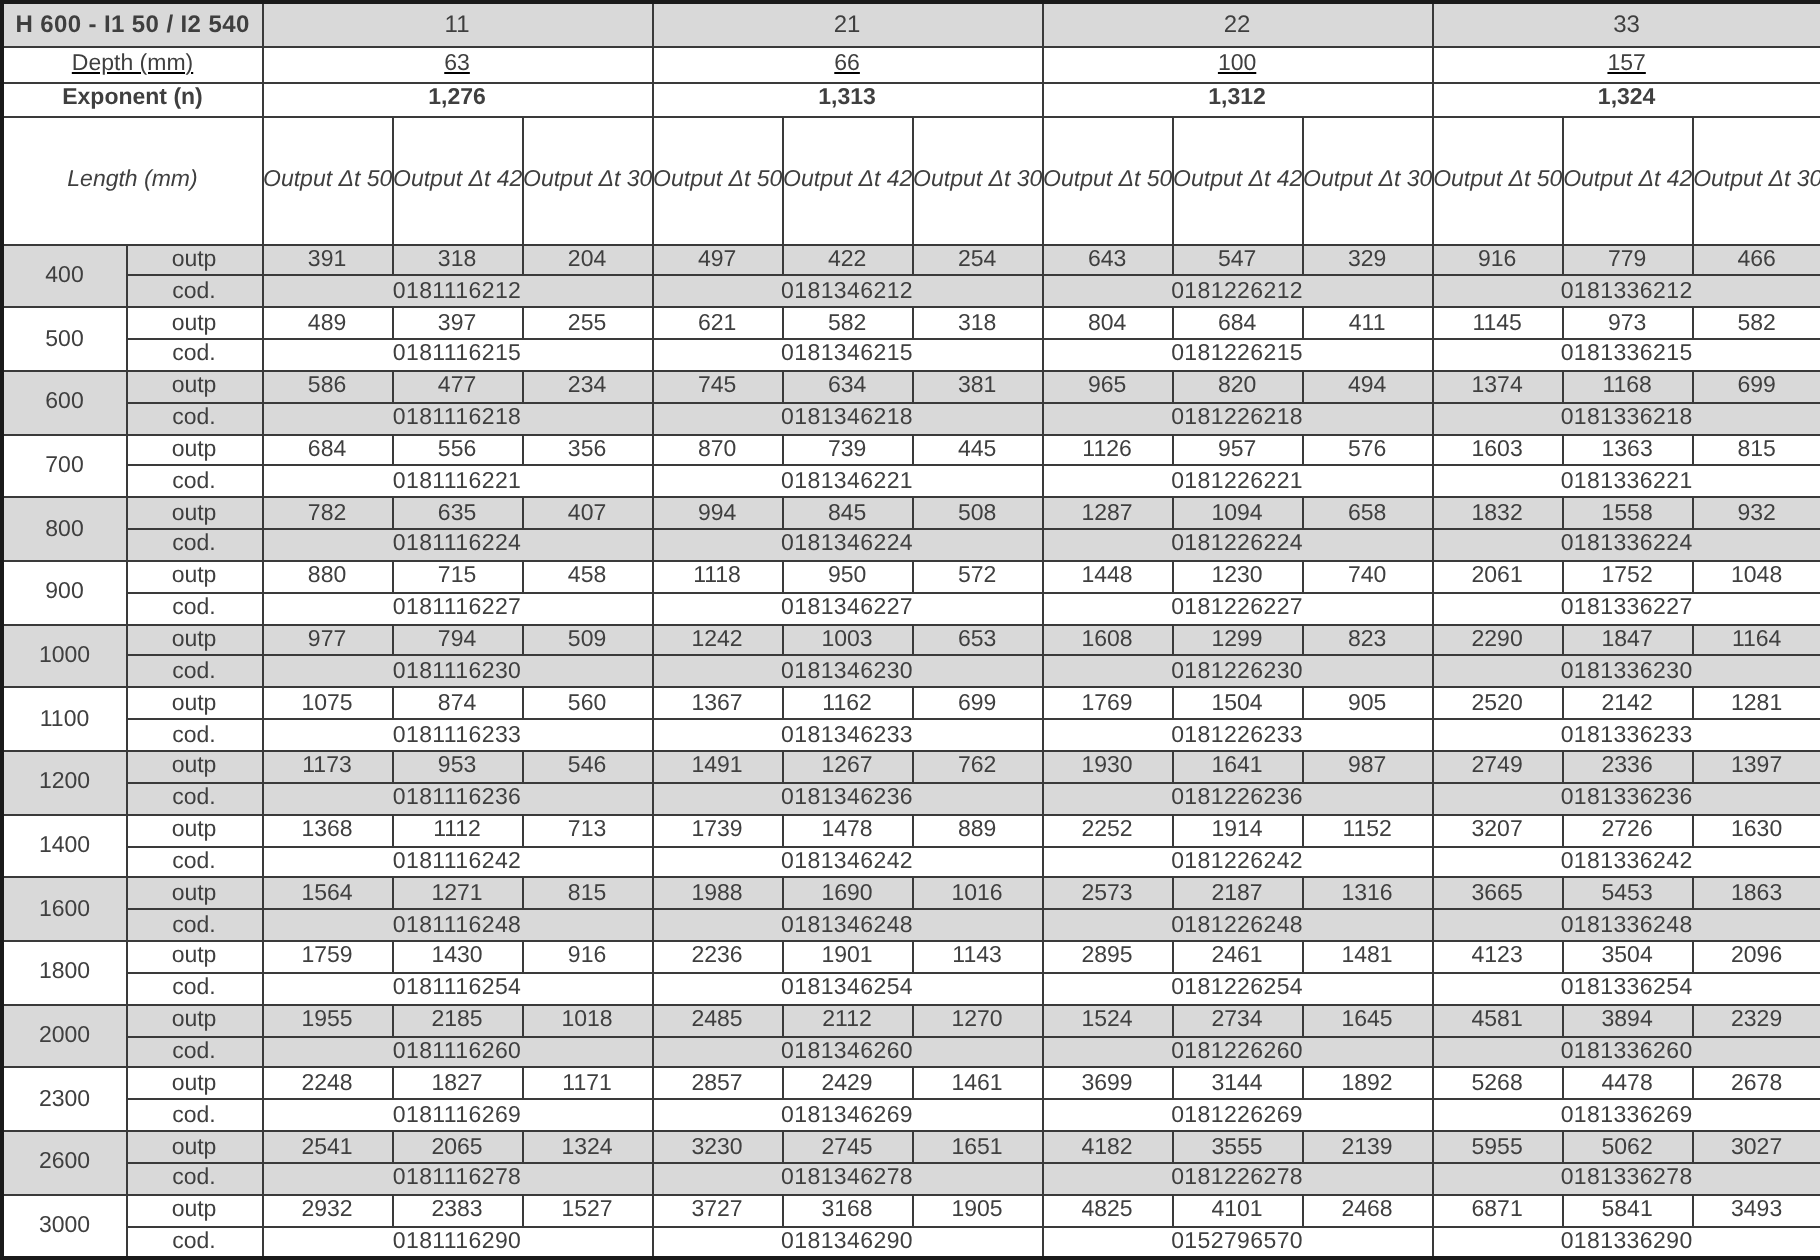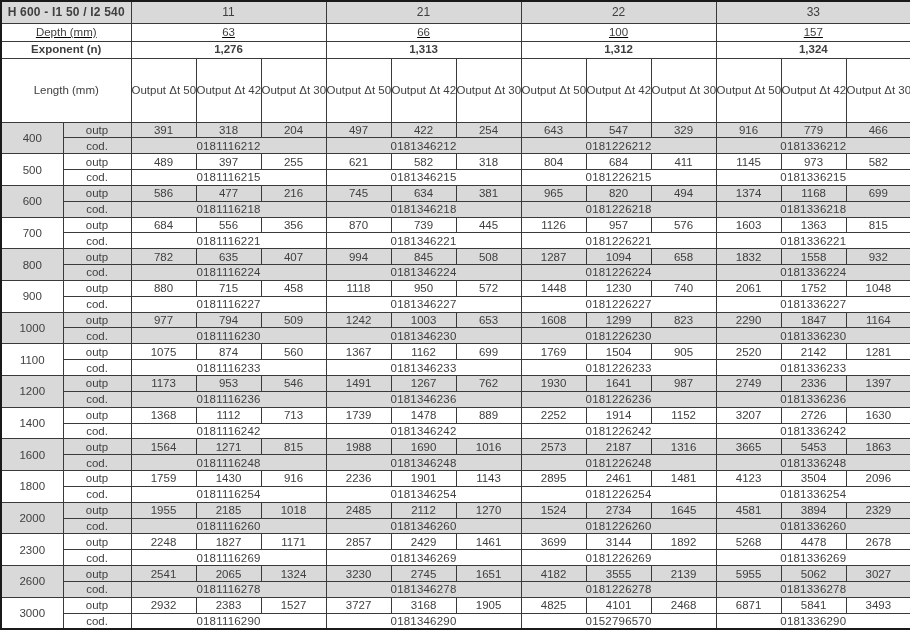--- a/index.html
+++ b/index.html
@@ -31,21 +31,21 @@
     color: #3f3f3f;
     font-size: 11.5px;
     line-height: 1.05;
     overflow: hidden;
     white-space: nowrap;
   }
   
   tr.hr1 { height: 22px; }
   tr.hr2 { height: 18px; text-decoration: underline; }
   tr.hr3 { height: 17px; font-weight: bold; }
-  tr.hr4 { height: 64px; }
+  tr.hr4 { height: 64px; font-style: italic; }
   tr.hr1 td { font-size: 12px; }
   td.title-cell {
     font-weight: bold;
     font-size: 12.5px;
     color: #333333;
     letter-spacing: 0.2px;
   }
   td.output-head {
     white-space: pre-line;
     font-size: 11.5px;
@@ -236,21 +236,21 @@
           <td class="code-cell gl" colspan="3">0181116215</td>
           <td class="code-cell gl" colspan="3">0181346215</td>
           <td class="code-cell gl" colspan="3">0181226215</td>
           <td class="code-cell gl" colspan="3">0181336215</td>
         </tr>
         <tr class="row-outp shade">
           <td class="len-cell" rowspan="2">600</td>
           <td class="sub-label">outp</td>
           <td class="gl">586</td>
           <td>477</td>
-          <td>216</td>
+          <td>234</td>
           <td class="gl">745</td>
           <td>634</td>
           <td>381</td>
           <td class="gl">965</td>
           <td>820</td>
           <td>494</td>
           <td class="gl">1374</td>
           <td>1168</td>
           <td>699</td>
         </tr>

